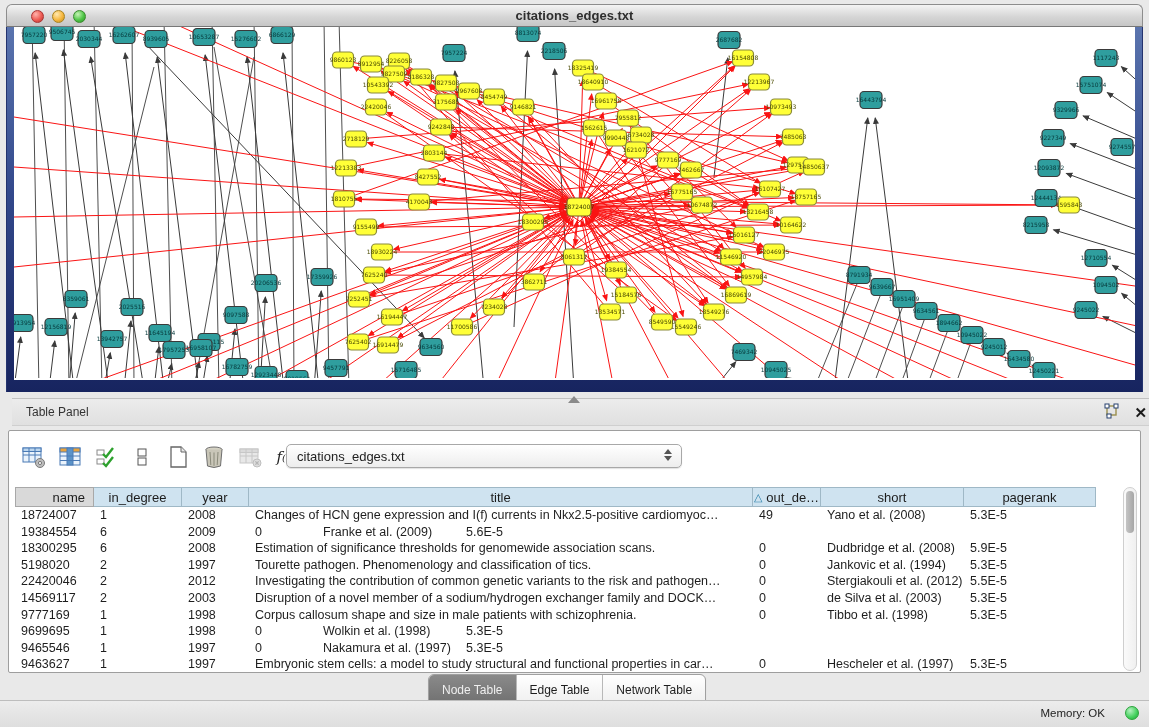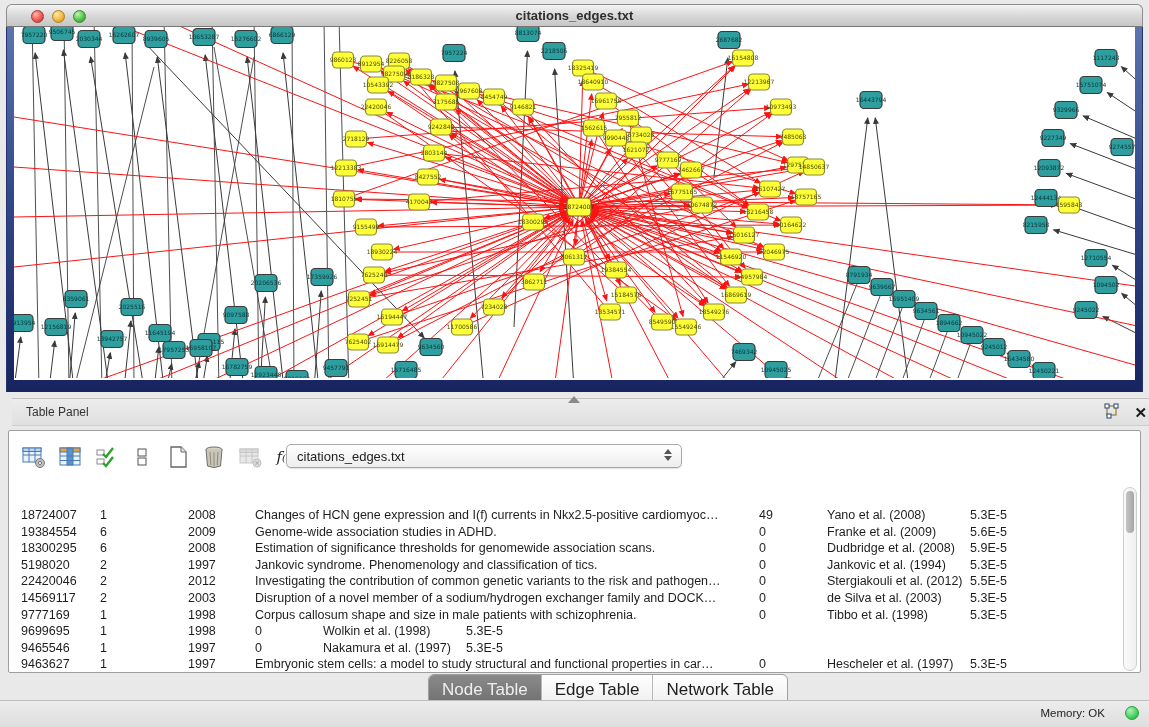--- a/index.html
+++ b/index.html
@@ -55,21 +55,21 @@
   .tcell { font-size:12.5px; color:#1e1e1e; padding-left:6px; white-space:nowrap; overflow:hidden; }
 
   .vscroll { position:absolute; right:3px; top:56px; width:14px; height:184px; background:linear-gradient(90deg,#fafafa,#f0f0f0);
              border:1px solid #cfcfcf; border-radius:7px; }
   .vthumb { position:absolute; left:2px; top:3px; width:8px; height:42px; border-radius:4px;
             background:linear-gradient(90deg,#c4c4c4,#a6a6a6); }
 
   
   .seg { position:absolute; left:428px; top:674px; display:flex; border:1px solid #a0a0a0; border-radius:6px;
          overflow:hidden; background:linear-gradient(#ffffff,#eeeeee); box-shadow:0 1px 1px rgba(0,0,0,.15); }
-  .seg-btn { height:30px; padding:1px 13px; font-size:17px; color:#1e1e1e; display:flex; align-items:center;
+  .seg-btn { height:30px; padding:1px 13px; font-size:12px; color:#1e1e1e; display:flex; align-items:center;
              border-left:1px solid #b8b8b8; background:transparent; }
   .seg-btn:first-child { border-left:none; }
   .seg-btn.selected { background:linear-gradient(#8a8a8a,#6f6f6f); color:#efefef; }
 
   
   .statusbar { position:absolute; left:0; bottom:0; width:1149px; height:27px; background:linear-gradient(#ececec,#dedede);
                border-top:1px solid #bdbdbd; }
   .mem { position:absolute; right:10px; top:5px; display:flex; align-items:center; gap:20px; font-size:11.5px; color:#222; }
   .mem-dot { width:14px; height:14px; border-radius:50%; border:1px solid #2aa33a;
              background:radial-gradient(circle at 35% 30%, #b5f0c0, #42d05c 60%, #23a03a); }
@@ -636,54 +636,77 @@
     </span>
     <div class="combo">
       <span class="combo-text">citations_edges.txt</span>
       <span class="combo-arrows">
           <i class="up"></i>
           <i class="dn"></i>
         </span>
     </div>
   </div>
 
+  <div class="grid-head">
+    <div class="hcell c0">
+        <span>name</span>
+      </div>
+    <div class="hcell c1">
+        <span>in_degree</span>
+      </div>
+    <div class="hcell c2">
+        <span>year</span>
+      </div>
+    <div class="hcell c3">
+        <span>title</span>
+      </div>
+    <div class="hcell c4">
+      <span class="sort-tri">△</span>
+      <span>out_de…</span>
+    </div>
+    <div class="hcell c5">
+        <span>short</span>
+      </div>
+    <div class="hcell c6">
+        <span>pagerank</span>
+      </div>
+  </div>
 
   <div class="grid-body">
       <div class="trow">
         <div class="tcell c0">18724007</div>
         <div class="tcell c1">1</div>
         <div class="tcell c2">2008</div>
         <div class="tcell c3">Changes of HCN gene expression and I(f) currents in Nkx2.5-positive cardiomyoc…</div>
         <div class="tcell c4">49</div>
         <div class="tcell c5">Yano et al. (2008)</div>
         <div class="tcell c6">5.3E-5</div>
       </div>
       <div class="trow">
         <div class="tcell c0">19384554</div>
         <div class="tcell c1">6</div>
         <div class="tcell c2">2009</div>
-        <div class="tcell c3">Genome-wide association studies in ADHD.</div>
         <div class="tcell c4">0</div>
         <div class="tcell c5">Franke et al. (2009)</div>
         <div class="tcell c6">5.6E-5</div>
       </div>
       <div class="trow">
         <div class="tcell c0">18300295</div>
         <div class="tcell c1">6</div>
         <div class="tcell c2">2008</div>
         <div class="tcell c3">Estimation of significance thresholds for genomewide association scans.</div>
         <div class="tcell c4">0</div>
         <div class="tcell c5">Dudbridge et al. (2008)</div>
         <div class="tcell c6">5.9E-5</div>
       </div>
       <div class="trow">
         <div class="tcell c0">5198020</div>
         <div class="tcell c1">2</div>
         <div class="tcell c2">1997</div>
-        <div class="tcell c3">Jankovic syndrome. Phenomenology and classification of tics.</div>
+        <div class="tcell c3">Tourette pathogen. Phenomenology and classification of tics.</div>
         <div class="tcell c4">0</div>
         <div class="tcell c5">Jankovic et al. (1994)</div>
         <div class="tcell c6">5.3E-5</div>
       </div>
       <div class="trow">
         <div class="tcell c0">22420046</div>
         <div class="tcell c1">2</div>
         <div class="tcell c2">2012</div>
         <div class="tcell c3">Investigating the contribution of common genetic variants to the risk and pathogen…</div>
         <div class="tcell c4">0</div>

